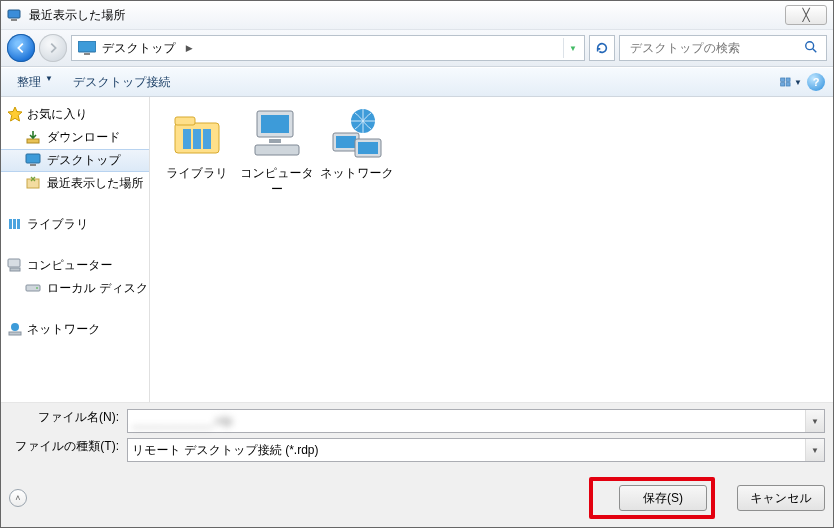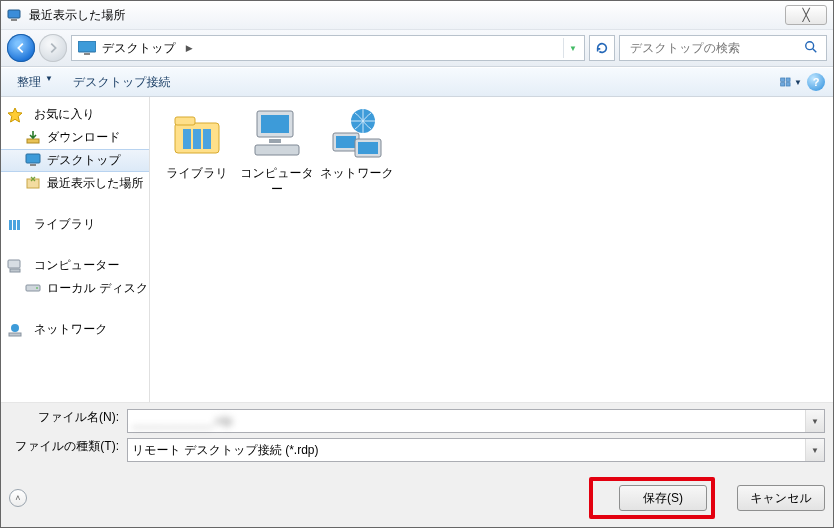--- a/index.html
+++ b/index.html
@@ -24,21 +24,21 @@
 .search .mag{color:#2367b8}
 .toolbar{height:28px;background:linear-gradient(#f6fafe,#e5eef7);border-top:1px solid #fff;border-bottom:1px solid #cfd6de;display:flex;align-items:center;padding:0 8px;gap:4px}
 .tbtn{padding:3px 8px;display:flex;align-items:flex-start;gap:4px;color:#1b3f66}
 .tdd{font-size:8px;color:#1b3f66}
 .toolbar .spacer{flex:1}
 .view{width:22px;height:20px;border:1px solid transparent;display:flex;align-items:center;justify-content:center}
 .help{width:18px;height:18px;border-radius:50%;background:radial-gradient(circle at 35% 30%,#bfe6ff,#2a8ddc);color:#fff;display:flex;align-items:center;justify-content:center;font-weight:bold;font-size:11px}
 .body{flex:1;display:flex;min-height:0}
 .side{width:148px;border-right:1px solid #e0e0e0;overflow:hidden;padding-top:6px}
 .sgroup{margin-bottom:18px}
-.sh{display:flex;align-items:flex-end;gap:11px;padding:3px 6px}
+.sh{display:flex;align-items:flex-start;gap:4px;padding:3px 6px}
 .si{display:flex;align-items:flex-start;gap:6px;padding:3px 6px 3px 24px;white-space:nowrap}
 .si.sel{background:linear-gradient(#eef4fb,#dce9f7);border:1px solid #b8d3f0;border-left:none;border-right:none;padding-top:2px;padding-bottom:2px}
 .ic{width:16px;height:16px;flex:0 0 16px;display:flex;align-items:center;justify-content:center}
 .main{flex:1;background:#fff;padding:8px 8px;display:flex;align-items:flex-start;gap:2px;position:relative}
 .item{width:78px;text-align:center}
 .item .big{height:56px;display:flex;align-items:center;justify-content:center}
 .item .lbl{margin-top:4px;line-height:1.35}
 .bottom{border-top:1px solid #e6e6e6;background:#f0f0f0;padding:6px 8px 8px}
 .row{display:flex;align-items:flex-start;margin-bottom:5px}
 .row .lab{width:110px;text-align:right;padding-right:8px}

